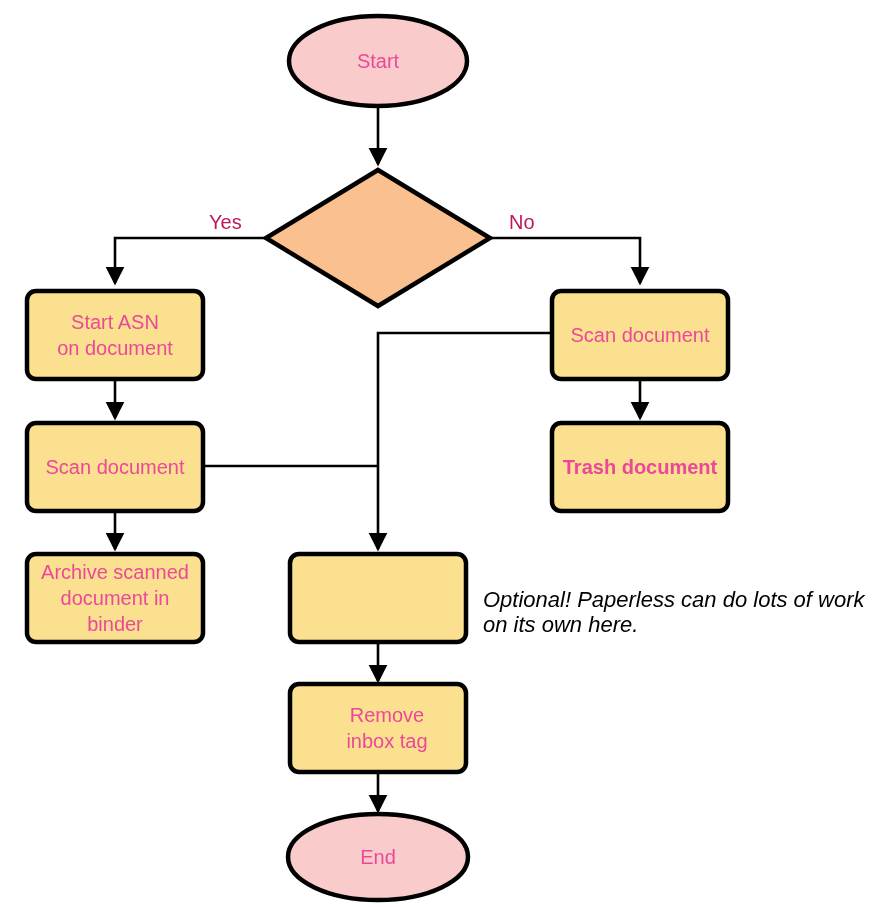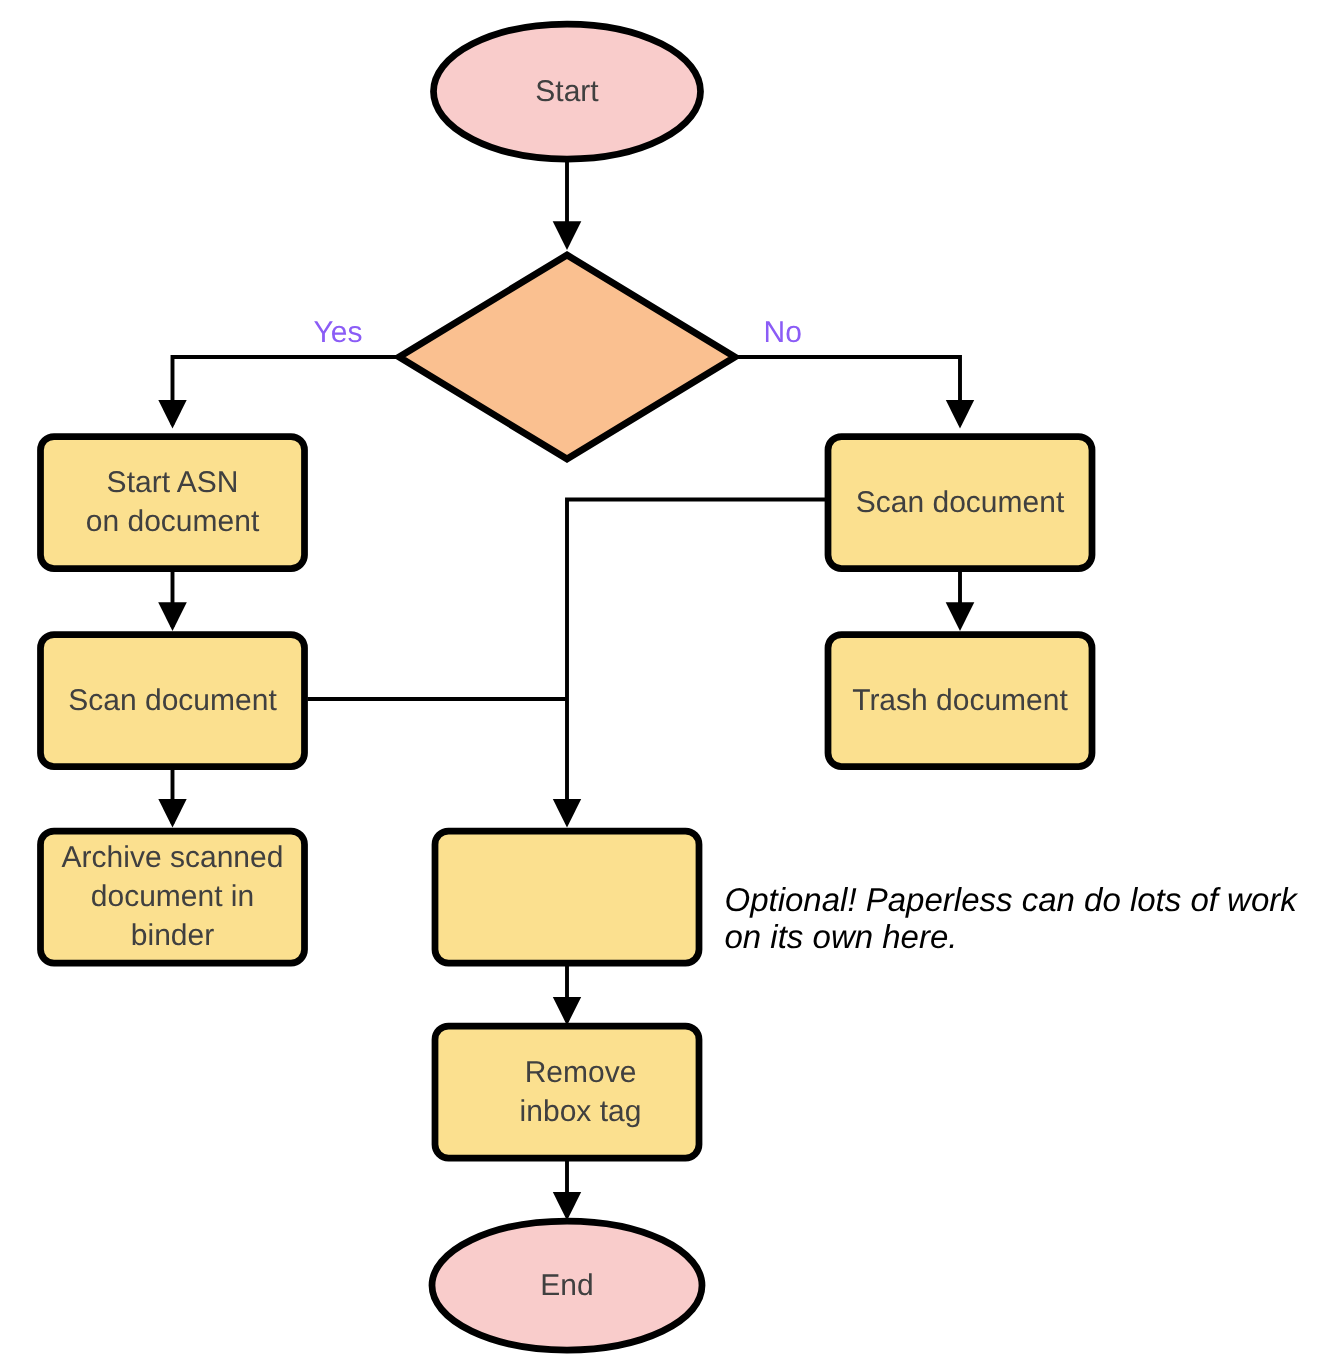--- a/index.html
+++ b/index.html
@@ -23,30 +23,30 @@
     top: 0;
     width: 888px;
     height: 907px;
   }
   .node-label {
     position: absolute;
     display: flex;
     align-items: center;
     justify-content: center;
     text-align: center;
-    color: #404040;
+    color: #ec4899;
     font-family: "Liberation Sans", sans-serif;
     font-size: 20px;
     line-height: 26px;
     white-space: pre-line;
     pointer-events: none;
   }
   .edge-label {
     position: absolute;
-    color: #8b5cf6;
+    color: #be185d;
     font-family: "Liberation Sans", sans-serif;
     font-size: 20px;
     line-height: 24px;
     white-space: nowrap;
   }
   .note-text {
     position: absolute;
     color: #000000;
     font-family: "Liberation Sans", sans-serif;
     font-style: italic;
@@ -118,21 +118,21 @@
 on document</div>
 
   <div class="node-label" style="left:27px; top:423px; width:176px; height:88px;">Scan document</div>
 
   <div class="node-label" style="left:27px; top:554px; width:176px; height:88px;">Archive scanned
 document in
 binder</div>
 
   <div class="node-label" style="left:552px; top:291px; width:176px; height:88px;">Scan document</div>
 
-  <div class="node-label" style="left:552px; top:423px; width:176px; height:88px;">Trash document</div>
+  <div class="node-label" style="left:552px; top:423px; width:176px; height:88px;font-weight:bold;">Trash document</div>
 
 
   <div class="node-label" style="left:299px; top:684px; width:176px; height:88px;">Remove
 inbox tag</div>
 
   <div class="node-label" style="left:288px; top:814px; width:180px; height:86px;">End</div>
 
   <div class="edge-label" style="left:209px; top:210px;">Yes</div>
 
   <div class="edge-label" style="left:509px; top:210px;">No</div>

